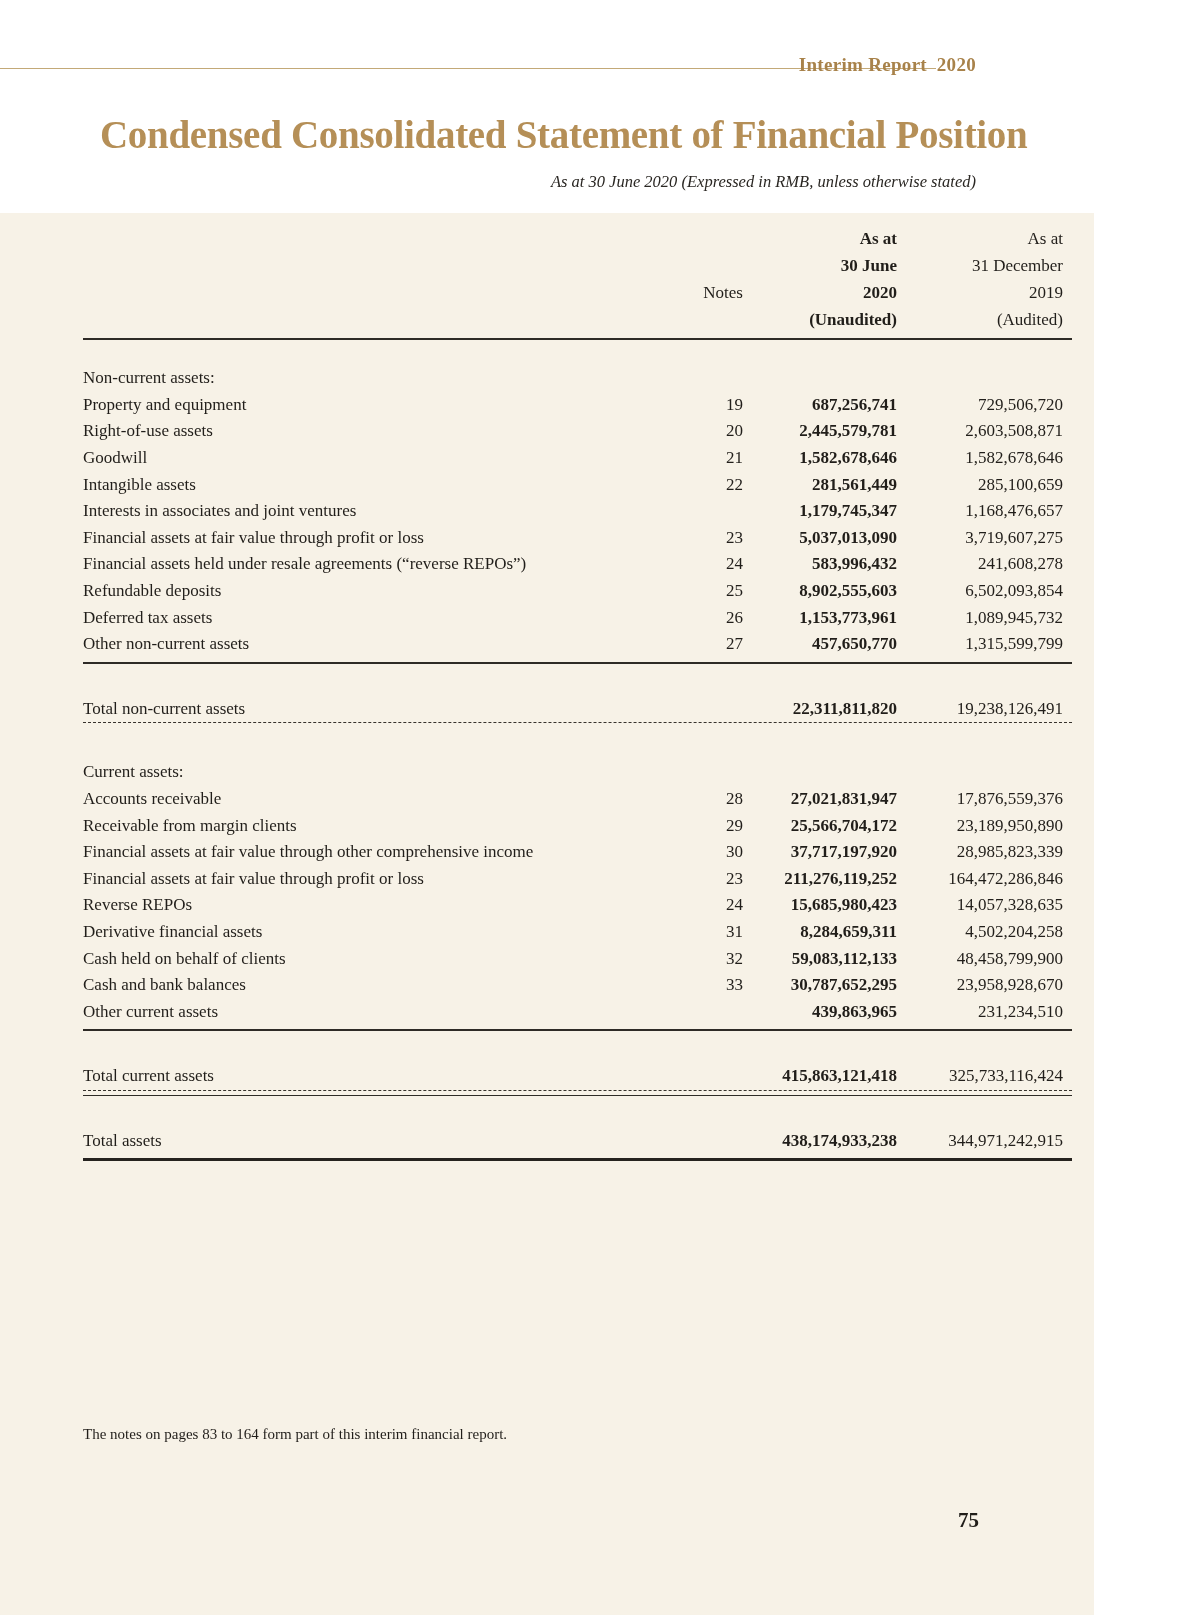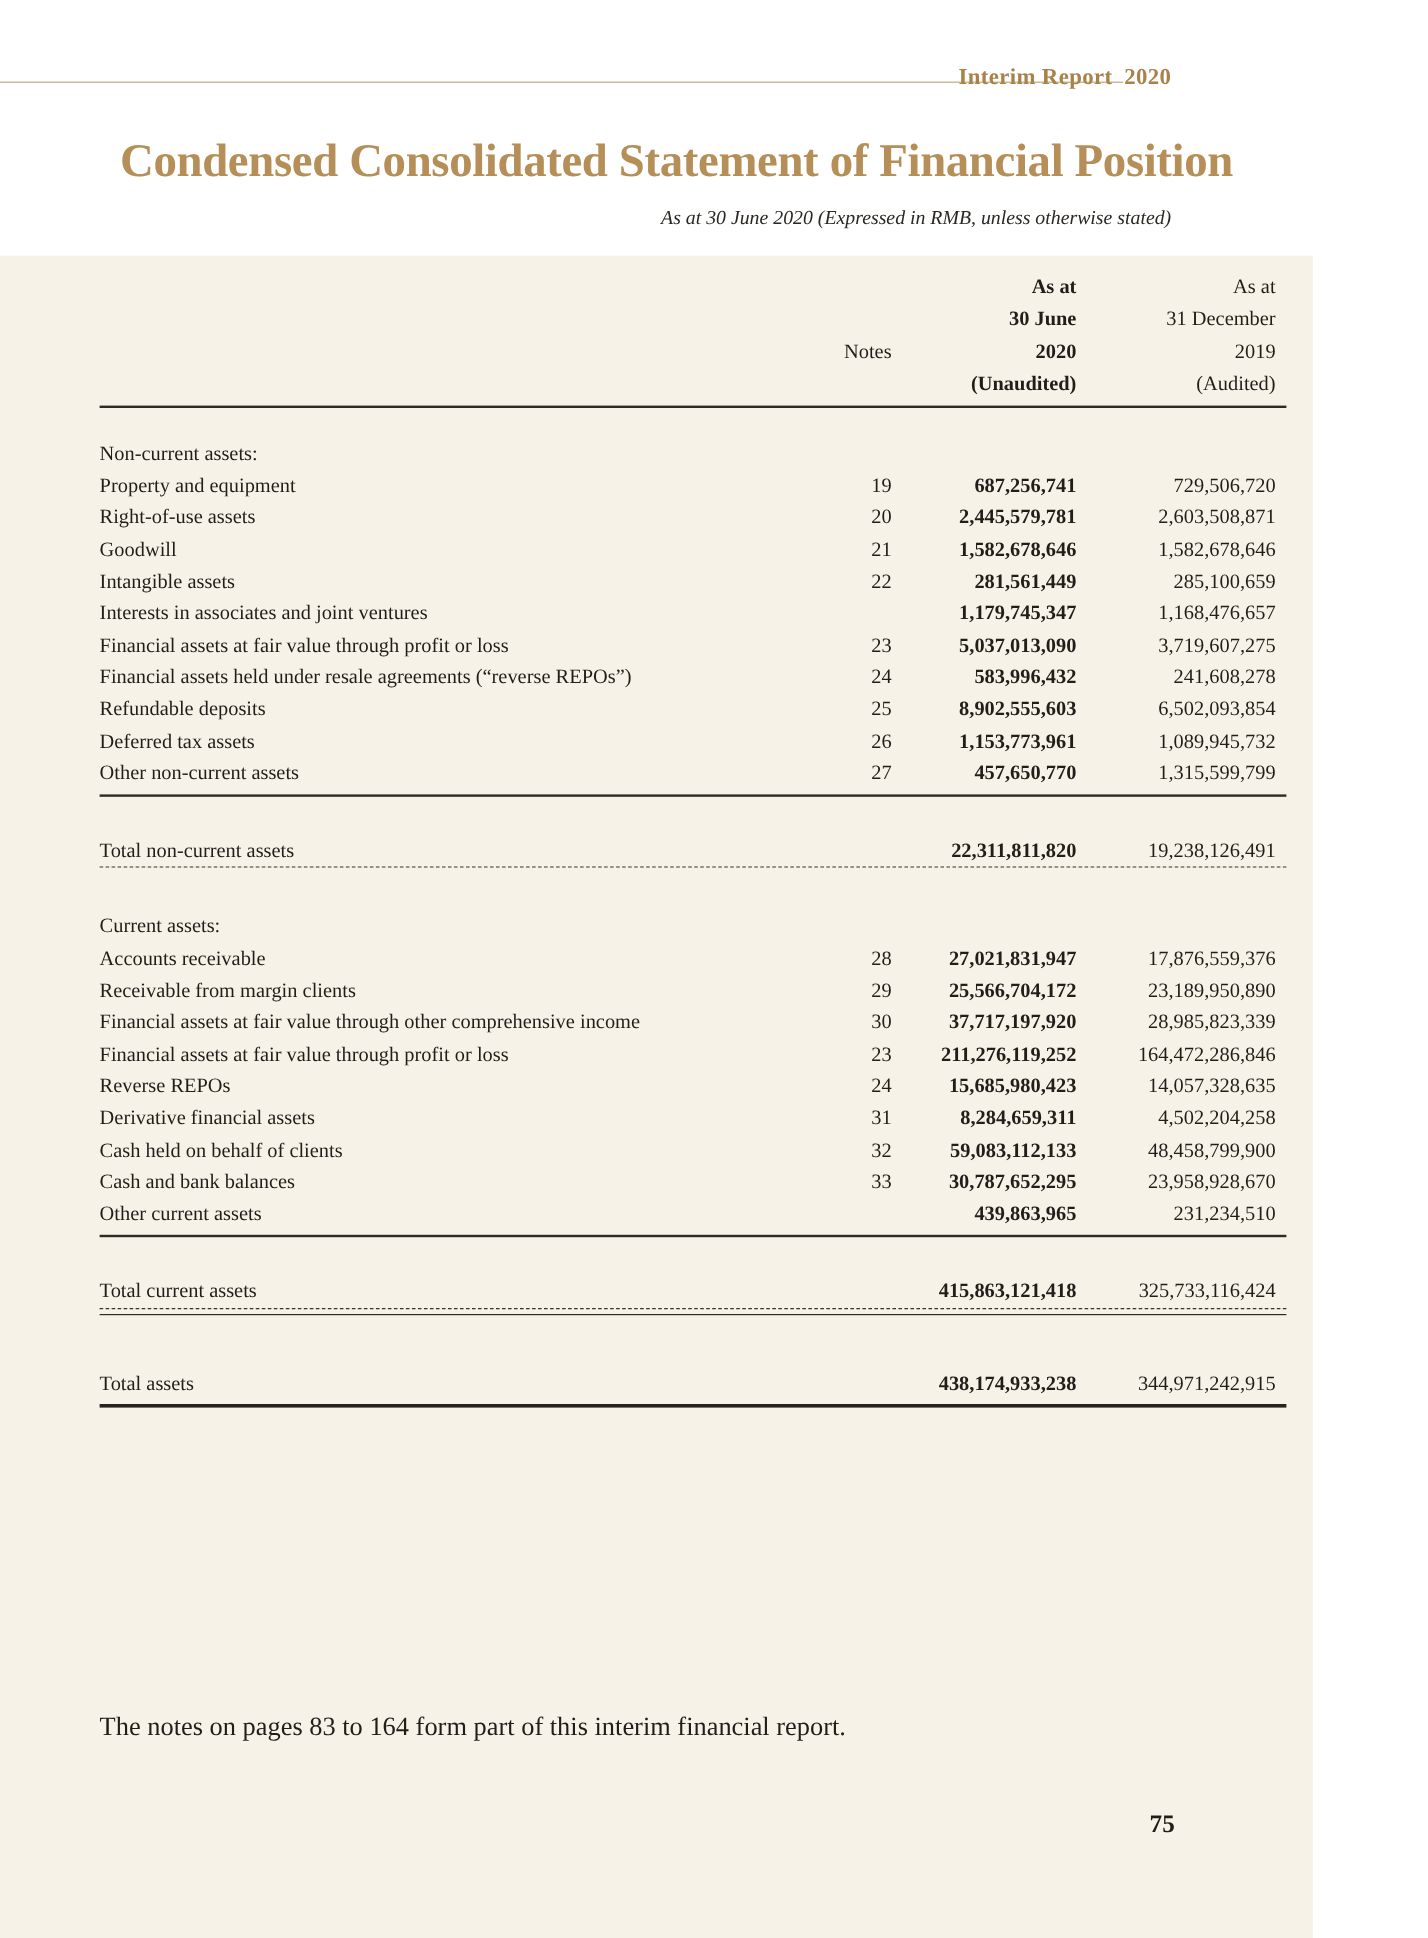--- a/index.html
+++ b/index.html
@@ -43,24 +43,24 @@
   .cell.v2020{width:154px;text-align:right;font-weight:700;}
   .cell.v2019{width:175px;text-align:right;padding-right:9px;box-sizing:border-box;}
   .header-rule{height:2px;background:#2e2b26;margin-top:5px;}
   .section-block.first{margin-top:25px;}
   .section-block.later{margin-top:36px;}
   .section-title-row .cell.label{font-weight:400;}
   .rule-solid{height:2px;background:#2e2b26;margin-top:4px;}
   .total-row{margin-top:32px;border-bottom:1px dashed #37332d;}
   .rule-thin{height:1px;background:#2e2b26;}
   .after-total{margin-top:4px;}
-  .grand-total-row{margin-top:44px;}
+  .grand-total-row{margin-top:32px;}
   .rule-grand{height:3px;background:#26231f;margin-top:4px;}
   
-  .footer-note{position:absolute;left:83px;top:1426px;font-size:22px;color:#211e1a;}
+  .footer-note{position:absolute;left:83px;top:1426px;font-size:15px;color:#211e1a;}
   .page-number{position:absolute;top:1508px;right:115px;font-size:21px;font-weight:700;color:#211e1a;}
 </style>
 </head>
 <body>
 
 <div class="page">
   <div class="content-bg"></div>
 
   <div class="rule-gold"></div>
   <div class="report-label">Interim Report 2020</div>

